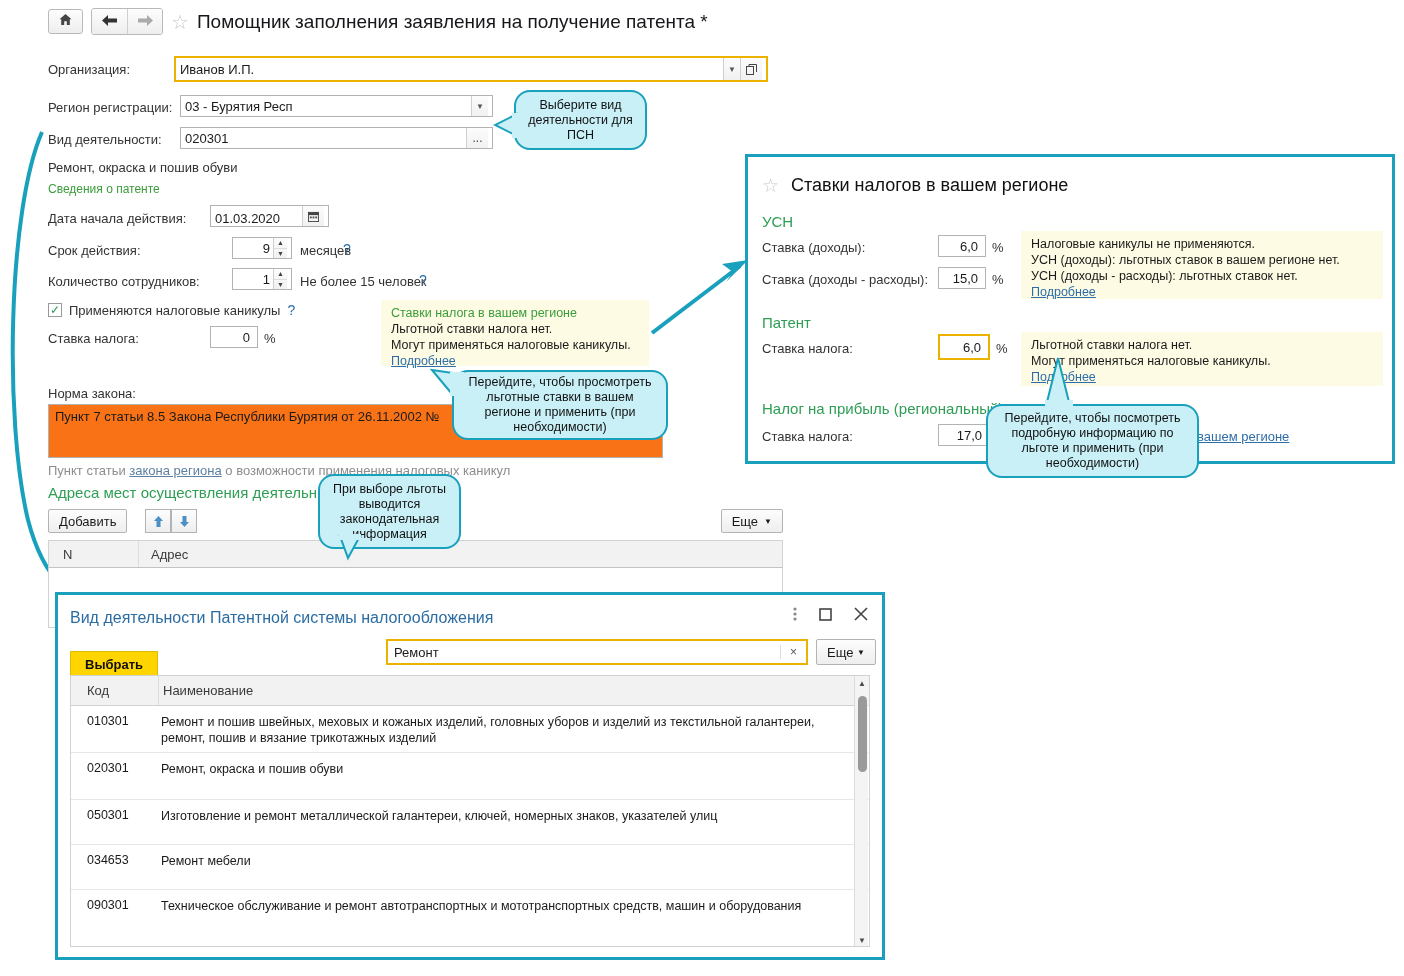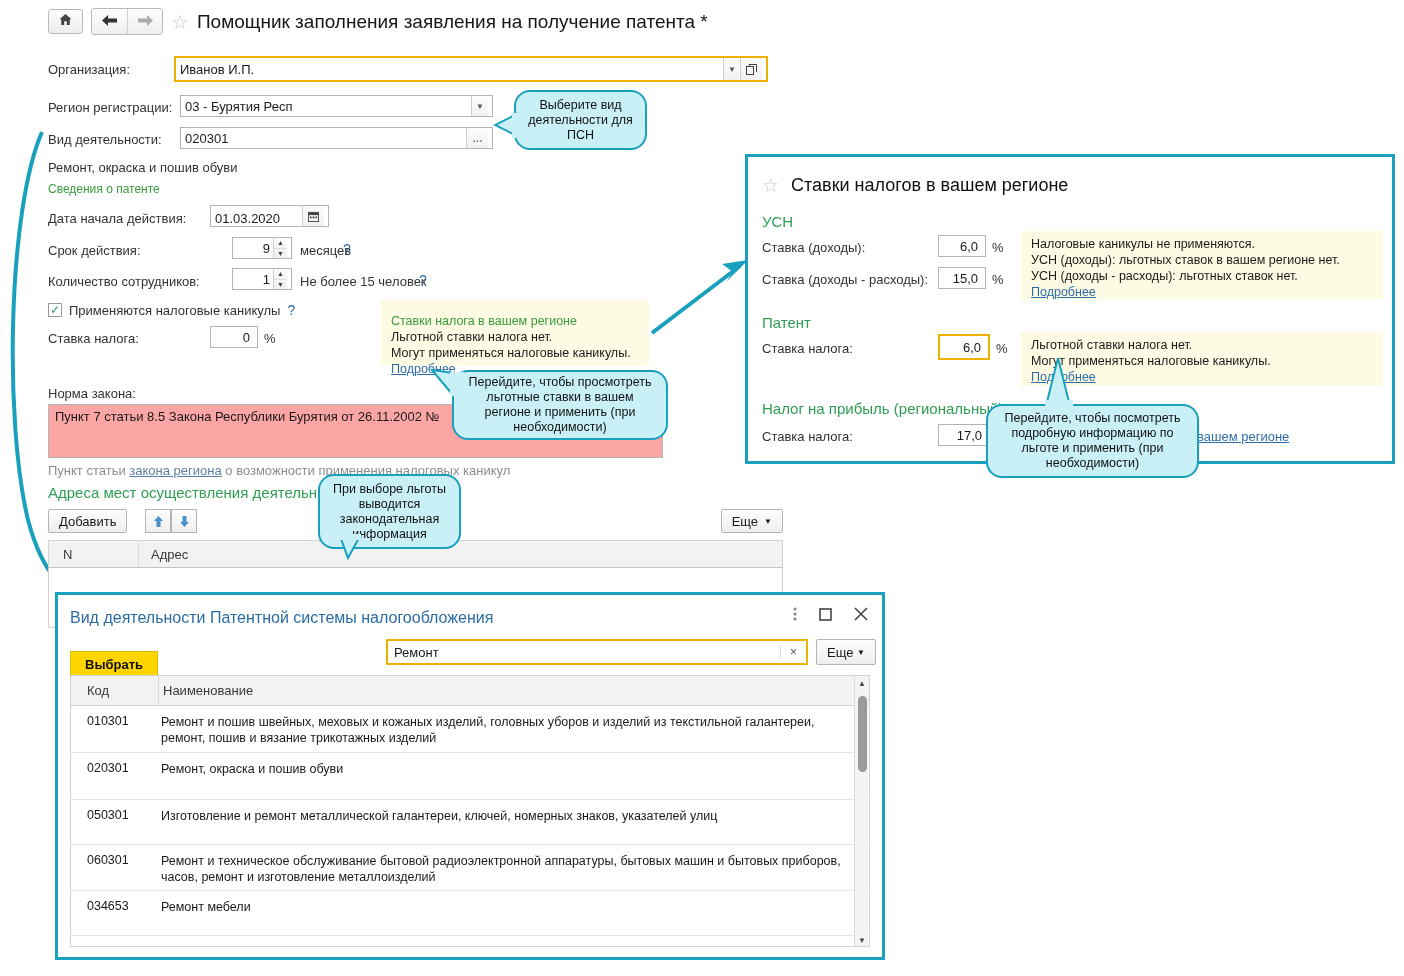--- a/index.html
+++ b/index.html
@@ -57,21 +57,21 @@
   .qmark { color:#2e6ea8; font-size: 14px; cursor:pointer; }
   .pct { color:#333; font-size:13px; }
 
   .checkbox { width:14px; height:14px; border:1px solid #9a9a9a; background:#fff;
               display:inline-flex; align-items:center; justify-content:center; cursor:pointer;}
   .checkbox i { color:#2e9e54; font-size:12px; font-style:normal; line-height:1; }
 
   .link { color:#2e6ea8; text-decoration: underline; cursor:pointer; }
   .link-gray { color:#5c7fa0; text-decoration: underline; cursor:pointer; }
 
-  .textarea { border:1px solid #b3b3b3; background:#fca5a5; padding:4px 6px;
+  .textarea { border:1px solid #b3b3b3; background:#f97316; padding:4px 6px;
               font-size:13px; color:#1a1a1a; overflow:hidden; }
 
   .btn {
     border:1px solid #b3b3b3; border-radius:2px; background: linear-gradient(#fdfdfd,#eeeeee);
     height: 24px; display:flex; align-items:center; justify-content:center;
     padding: 0 10px; font-size:13px; color:#1a1a1a; cursor:pointer; white-space:nowrap;
   }
   .iconbtn { width:26px; height:24px; border:1px solid #b3b3b3; background:linear-gradient(#fdfdfd,#eeeeee);
              display:flex;align-items:center;justify-content:center; cursor:pointer; }
   .iconbtn svg { display:block; }
@@ -278,21 +278,21 @@
 
 <div class="abs" style="left:48px; top:540px; width:735px;">
   <div class="gridhead">
     <div class="c1">N</div>
     <div class="c2">Адрес</div>
   </div>
   <div class="gridbody" style="height:60px;"></div>
 </div>
 
 <div class="abs note" style="left:381px; top:300px; width:268px; height:66px;">
-  <div style="color:#3a9c3a;margin-top:8px;">Ставки налога в вашем регионе</div>
+  <div style="color:#3a9c3a;">Ставки налога в вашем регионе</div>
   <div>Льготной ставки налога нет.</div>
   <div>Могут применяться налоговые каникулы.</div>
   <div class="link">Подробнее</div>
 </div>
 
 <div class="abs" id="taxpanel">
   <div class="abs" style="left:14px; top:18px; display:flex; align-items:center; gap:12px;">
     <span class="star" style="font-size:19px;">☆</span>
     <span style="font-size:18px;color:#111;">Ставки налогов в вашем регионе</span>
   </div>
@@ -417,24 +417,20 @@
         <div class="name">Ремонт и пошив швейных, меховых и кожаных изделий, головных уборов и изделий из текстильной галантереи, ремонт, пошив и вязание трикотажных изделий</div>
       </div>
       <div class="trow" style="height:47px;">
         <div class="code">020301</div>
         <div class="name">Ремонт, окраска и пошив обуви</div>
       </div>
       <div class="trow" style="height:45px;">
         <div class="code">050301</div>
         <div class="name">Изготовление и ремонт металлической галантереи, ключей, номерных знаков, указателей улиц</div>
       </div>
-      <div class="trow" style="height:46px;">
-        <div class="code">060301</div>
-        <div class="name">Ремонт и техническое обслуживание бытовой радиоэлектронной аппаратуры, бытовых машин и бытовых приборов, часов, ремонт и изготовление металлоизделий</div>
-      </div>
       <div class="trow" style="height:45px;">
         <div class="code">034653</div>
         <div class="name">Ремонт мебели</div>
       </div>
       <div class="trow" style="height:40px; border-bottom:none;">
         <div class="code">090301</div>
         <div class="name">Техническое обслуживание и ремонт автотранспортных и мототранспортных средств, машин и оборудования</div>
       </div>
 
       <div class="sbar" style="top:-30px; bottom:0;">

